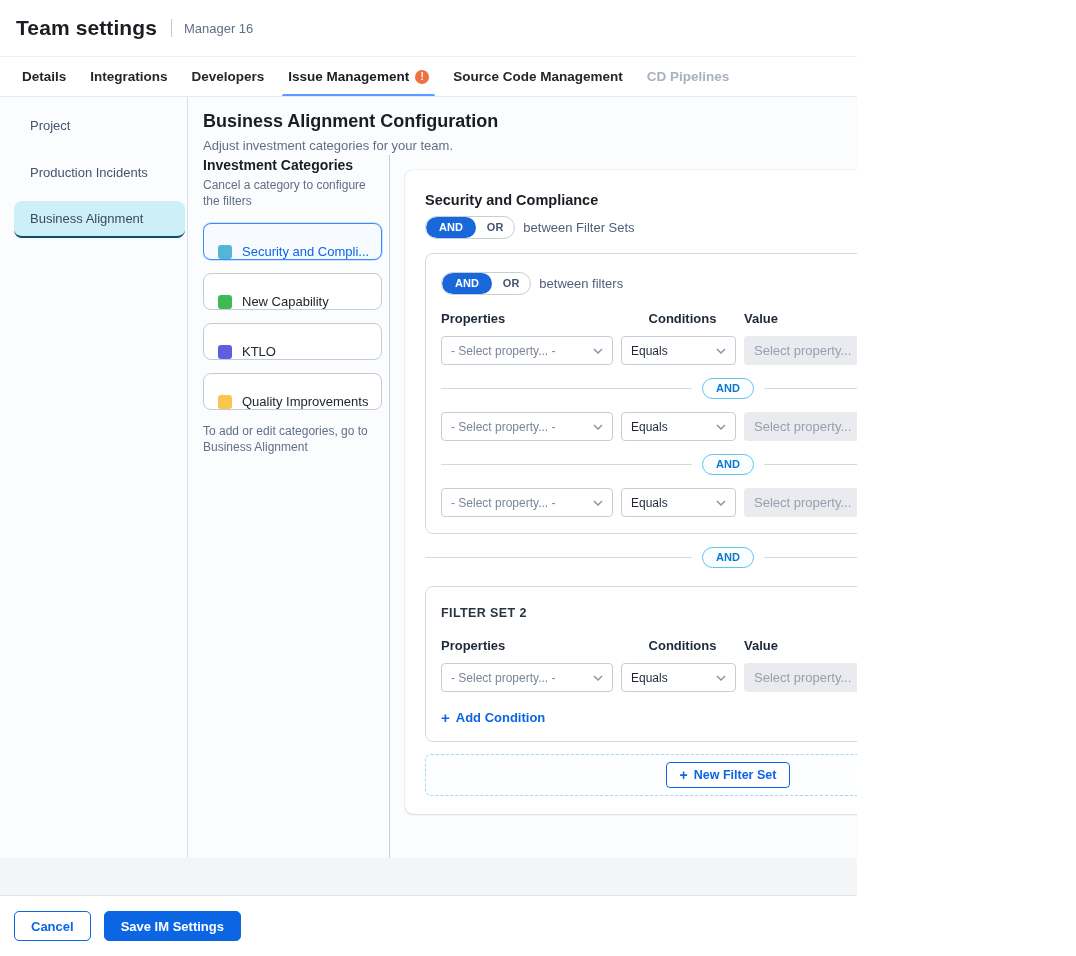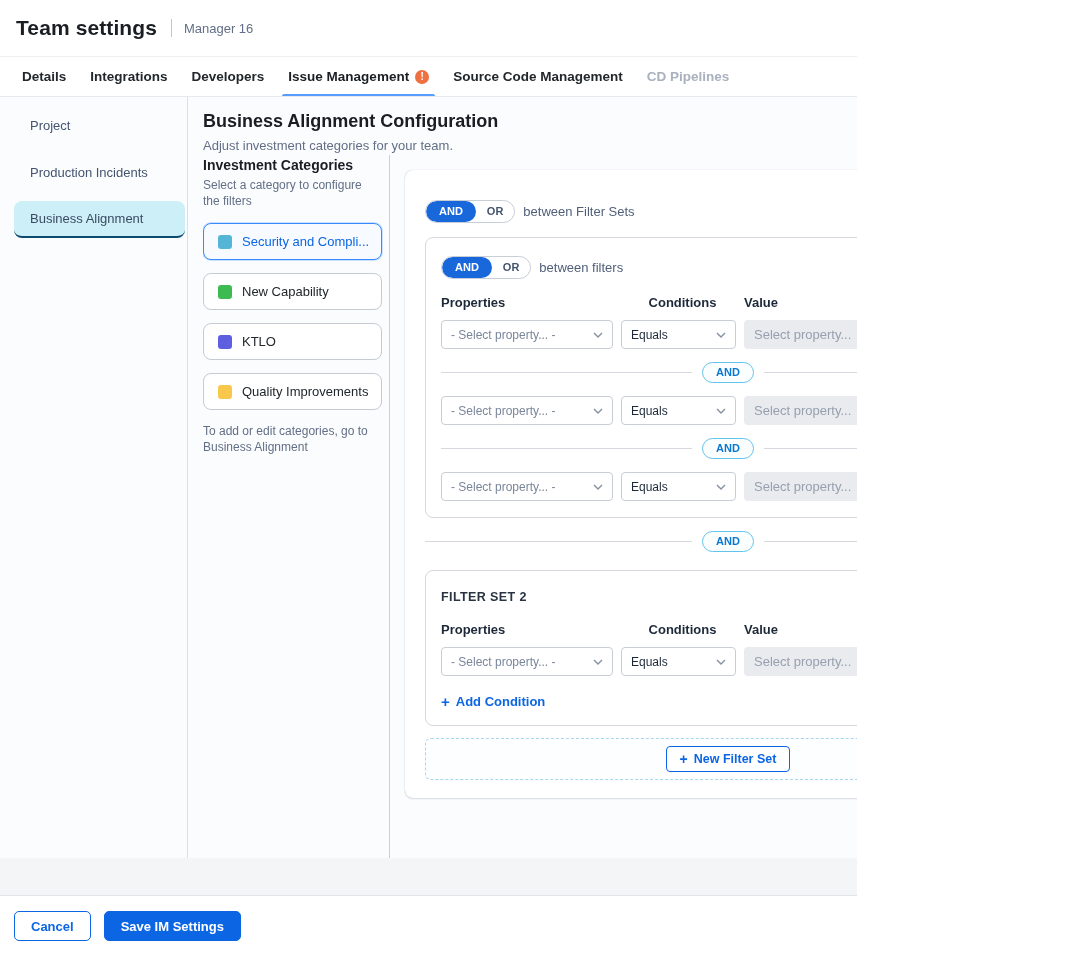--- a/index.html
+++ b/index.html
@@ -34,21 +34,21 @@
   .main-title { font-size:18px; font-weight:bold; color:#1A1E23; }
   .main-subtitle { font-size:13px; color:#626F86; margin-top:6px; }
 
   .cols { display:flex; flex:1 1 auto; margin-top:2px; overflow:hidden; }
 
   
   .cat-col { width:187px; flex:0 0 auto; border-right:1px solid #C9CFD8; padding:2px 8px 0 0; }
   .cat-title { font-size:14px; font-weight:bold; color:#1A1E23; }
   .cat-sub { font-size:12px; color:#626F86; margin-top:5px; line-height:1.3; width:168px; }
   .cat-list { margin-top:14px; }
-  .cat-btn { width:179px; height:37px; display:flex; align-items:center; gap:10px; padding:0 12px 0 14px; background:#fff; border:1px solid #C5CAD3; border-radius:8px; margin-bottom:13px; cursor:pointer; }
+  .cat-btn { width:179px; height:37px; display:flex; align-items:flex-end; gap:10px; padding:0 12px 0 14px; background:#fff; border:1px solid #C5CAD3; border-radius:8px; margin-bottom:13px; cursor:pointer; }
   .cat-btn .label { font-size:13px; color:#22272B; white-space:nowrap; overflow:hidden; }
   .cat-btn.selected { border:1px solid #388BFF; background:#F7FBFF; box-shadow:0 0 0 1px rgba(56,139,255,.25); }
   .cat-btn.selected .label { color:#0C66E4; }
   .swatch { width:14px; height:14px; border-radius:3px; flex:0 0 auto; }
   .cat-note { font-size:12px; color:#626F86; line-height:1.35; margin-top:2px; width:170px; }
 
   
   .config-col { flex:1 1 auto; padding:15px 25px 0 15px; }
   .panel { width:646px; background:#fff; border-radius:8px; box-shadow:0 0 1px rgba(9,30,66,.3), 0 1px 2px rgba(9,30,66,.12); padding:22px 20px 18px 20px; }
   .panel-title { font-size:14.5px; font-weight:bold; color:#1A1E23; }
@@ -140,21 +140,21 @@
     </div>
 
     <div class="main">
       <div class="main-title">Business Alignment Configuration</div>
       <div class="main-subtitle">Adjust investment categories for your team.</div>
 
       <div class="cols">
 
         <div class="cat-col">
           <div class="cat-title">Investment Categories</div>
-          <div class="cat-sub">Select a category to configure the filters</div>
+          <div class="cat-sub">Cancel a category to configure the filters</div>
           <div class="cat-list">
             <div class="cat-btn selected">
               <span class="swatch" style="background: rgb(85, 181, 214);"></span>
               <span class="label">Security and Compli...</span>
             </div>
             <div class="cat-btn">
               <span class="swatch" style="background: rgb(61, 187, 82);"></span>
               <span class="label">New Capability</span>
             </div>
             <div class="cat-btn">
@@ -164,20 +164,21 @@
             <div class="cat-btn">
               <span class="swatch" style="background: rgb(248, 199, 76);"></span>
               <span class="label">Quality Improvements</span>
             </div>
           </div>
           <div class="cat-note">To add or edit categories, go to Business Alignment</div>
         </div>
 
         <div class="config-col">
           <div class="panel">
+            <div class="panel-title">Security and Compliance</div>
 
             <div class="toggle-row">
               <div class="toggle">
                 <span class="seg on">AND</span>
                 <span class="seg">OR</span>
               </div>
               <span class="toggle-caption">between Filter Sets</span>
             </div>
 
             <div class="fset">

